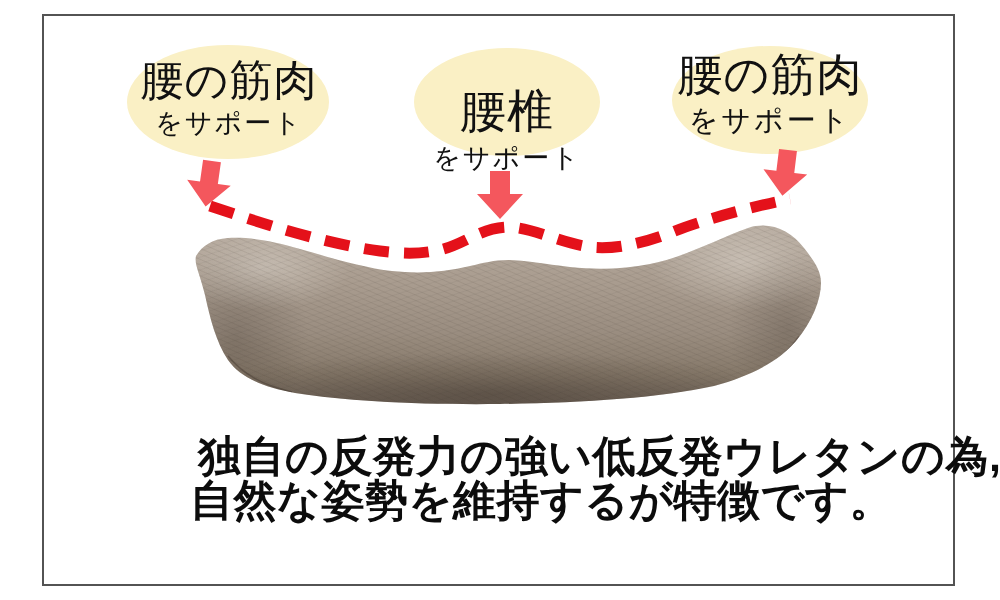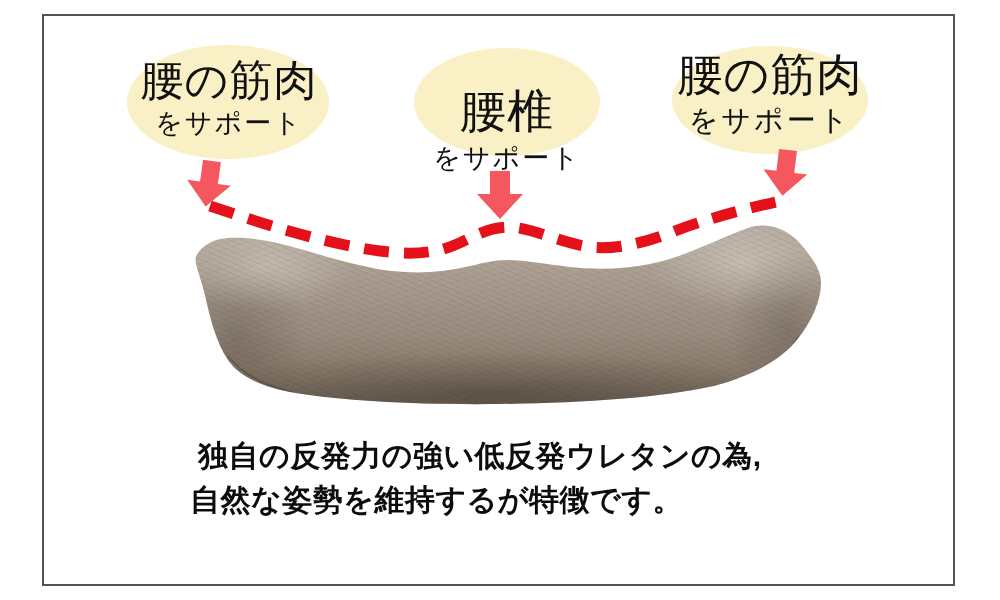--- a/index.html
+++ b/index.html
@@ -14,21 +14,21 @@
   .bt-left{left:118px;top:56px;width:222px;}
   .bt-left .bubble-title{font-size:43px;}
   .bt-left .bubble-sub{font-size:27px;letter-spacing:2px;margin-top:4px;}
   .bt-mid{left:407px;top:62px;width:200px;}
   .bt-mid .bubble-title{font-size:46px;margin-top:24px;}
   .bt-mid .bubble-sub{font-size:27px;letter-spacing:2px;margin-top:5px;}
   .bt-right{left:658px;top:50px;width:224px;}
   .bt-right .bubble-title{font-size:45px;}
   .bt-right .bubble-sub{font-size:29px;letter-spacing:3px;margin-top:4px;}
   .caption{position:absolute;left:190px;top:434px;color:#0c0c0c;font-weight:800;
-    font-size:30px;line-height:44px;letter-spacing:0.5px;white-space:nowrap;}
+    font-size:43px;line-height:44px;letter-spacing:0.5px;white-space:nowrap;}
   .cap1{padding-left:8px;}
   .cap2{padding-left:15px;}
   .cap3{padding-left:0px;}
 </style>
 </head>
 <body>
 
 <div class="stage">
 
   <div class="frame"></div>

